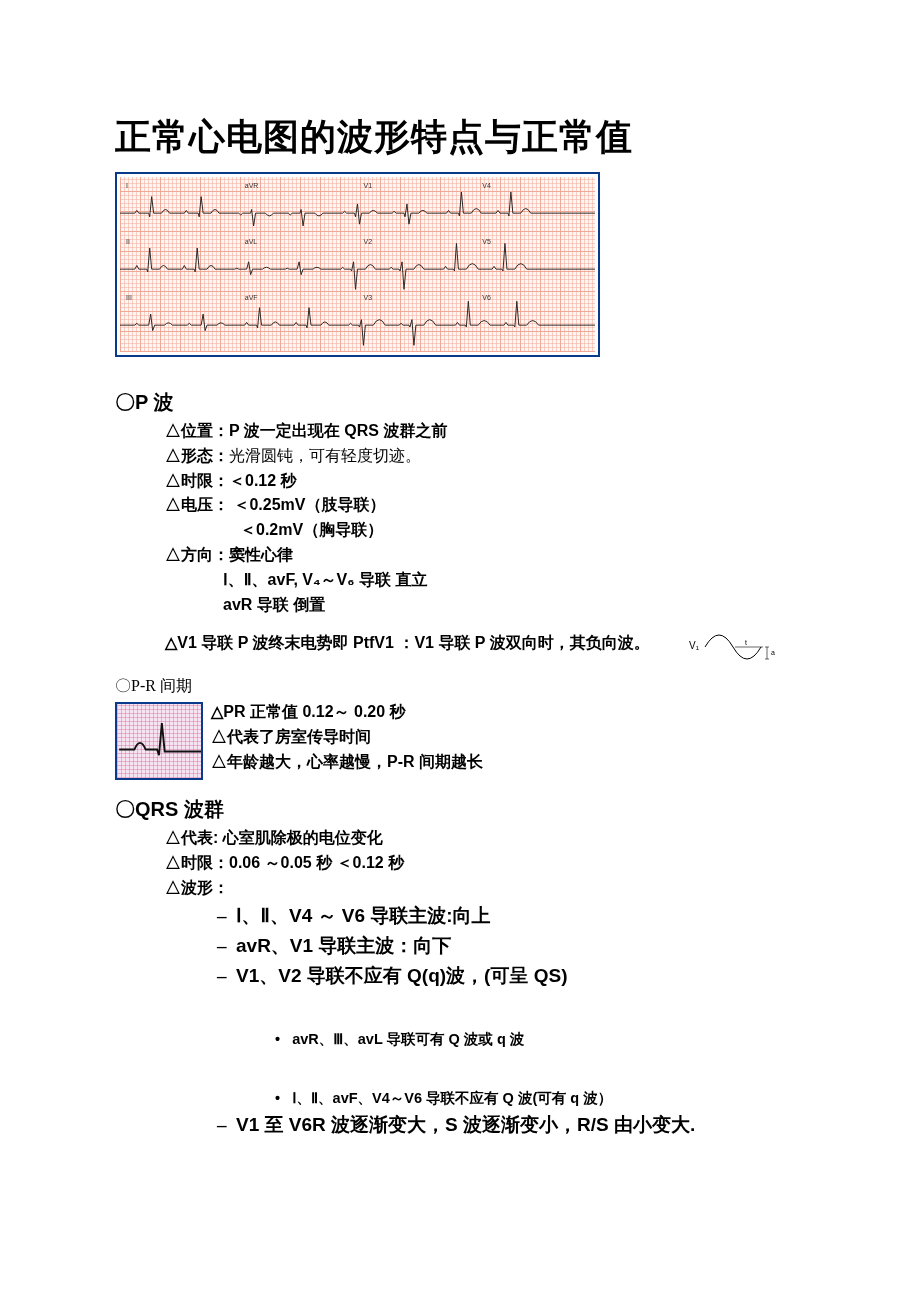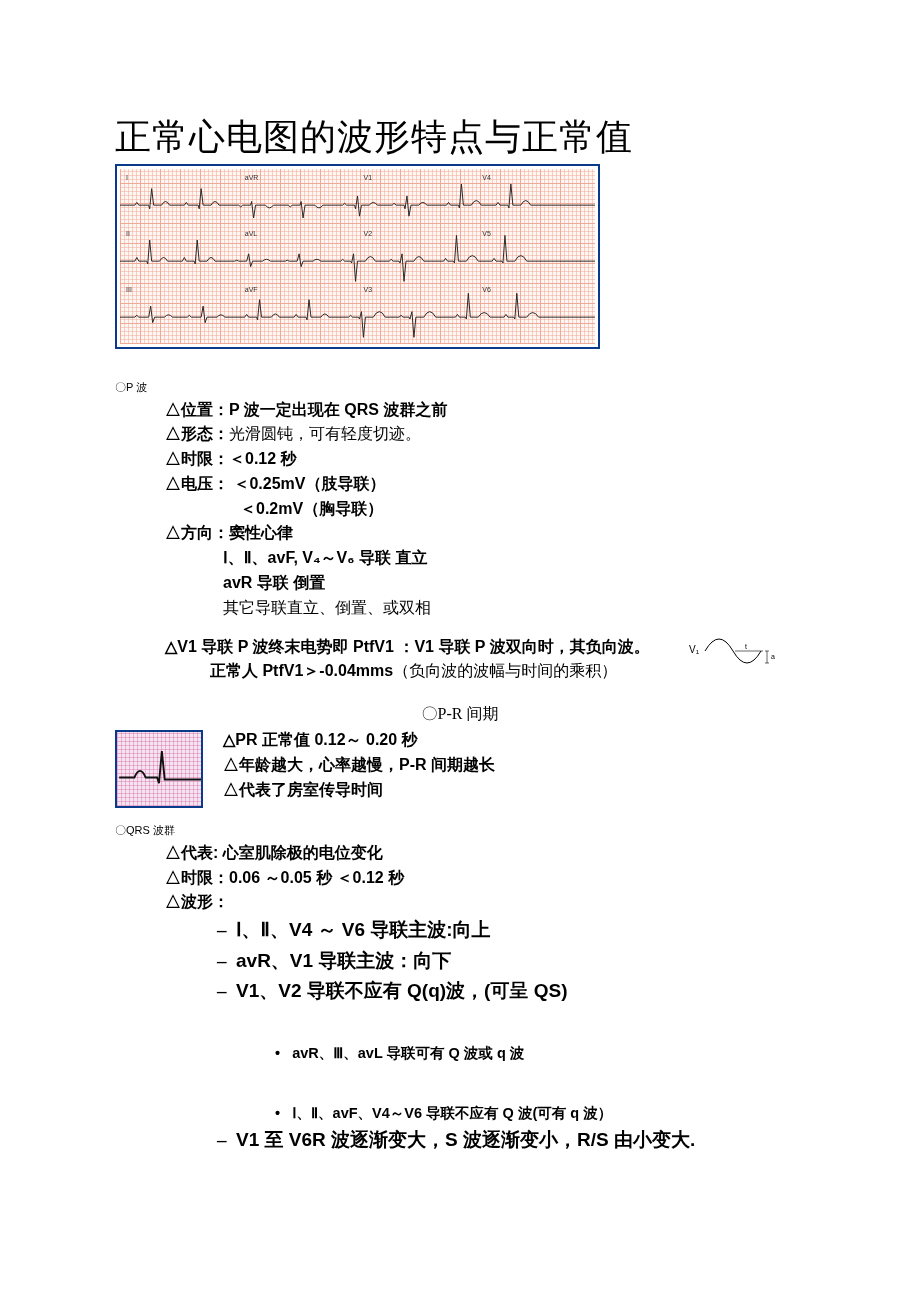--- a/index.html
+++ b/index.html
@@ -6,21 +6,22 @@
   body {
     font-family: "Microsoft YaHei", "SimSun", sans-serif;
     background: #fff;
     width: 920px;
     padding: 110px 115px 60px 115px;
     color: #000;
     line-height: 1.5;
   }
   .title {
     font-size: 36px;
-    font-weight: 400;
+    font-weight: 700;
+    margin-bottom: 8px;
     letter-spacing: 1px;
   }
   .ecg-figure {
     border: 2px solid #0a3b8a;
     width: 485px;
     height: 185px;
     background: #fff;
     padding: 3px;
     margin-bottom: 30px;
   }
@@ -41,35 +42,35 @@
   .ecg-row {
     display: flex;
     justify-content: space-around;
     font-size: 7px;
     color: #333;
     position: relative;
     height: 33%;
   }
   .ecg-row .lead { flex: 1; text-align: left; padding-left: 6px; }
   .section-head {
-    font-size: 11px;
-    font-weight: 400;
+    font-size: 20px;
+    font-weight: 700;
     margin-top: 4px;
     margin-bottom: 2px;
   }
-  .section-head.pr { font-family: "SimSun", serif; font-weight: 400; font-size: 16px; text-align: center; }
+  .section-head.pr { font-family: "SimSun", serif; font-weight: 400; font-size: 16px; }
   .indent1 { padding-left: 50px; }
   .line {
     font-size: 16px;
     line-height: 1.55;
     font-weight: 700;
   }
   .line .thin { font-weight: 400; }
   .block { margin-bottom: 18px; }
-  .pr-block { display: flex; align-items: flex-start; gap: 20px; margin-bottom: 14px; }
+  .pr-block { display: flex; align-items: flex-start; gap: 8px; margin-bottom: 14px; }
   .pr-thumb {
     border: 2px solid #0a3b8a;
     width: 88px;
     height: 78px;
     background:
       repeating-linear-gradient(0deg, rgba(220,120,180,0.5) 0 1px, transparent 1px 4px),
       repeating-linear-gradient(90deg, rgba(220,120,180,0.5) 0 1px, transparent 1px 4px),
       #f5e5f0;
     margin-top: 2px;
     flex-shrink: 0;
@@ -135,27 +136,23 @@
   <div class="line indent1">△位置：P 波一定出现在 QRS 波群之前</div>
   <div class="line indent1">
     <span>△形态：</span><span class="thin">光滑圆钝，可有轻度切迹。</span>
   </div>
   <div class="line indent1">△时限：＜0.12 秒</div>
   <div class="line indent1">△电压：  ＜0.25mV（肢导联）</div>
   <div class="line" style="padding-left:125px">＜0.2mV（胸导联）</div>
   <div class="line indent1">△方向：窦性心律</div>
   <div class="line" style="padding-left:108px">Ⅰ、Ⅱ、avF, V₄～V₆ 导联  直立</div>
   <div class="line" style="padding-left:108px">avR 导联      倒置</div>
-  <div class="line thin" style="padding-left:108px;font-weight:400">其它导联直立、倒置、或双相</div>
   <div style="height:14px"></div>
   <div class="rel">
     <div class="line indent1">△V1 导联 P 波终末电势即 PtfV1 ：V1 导联 P 波双向时，其负向波。</div>
-    <div class="line" style="padding-left:95px">
-      <span>正常人 PtfV1＞-0.04mms</span><span class="thin">（负向波的波幅与时间的乘积）</span>
-    </div>
     <svg class="ptf-svg" width="120" height="50">
       <text x="2" y="24" font-size="10">V₁</text>
       <path d="M18,22 q14,-24 28,0 q14,24 28,0" stroke="#000" stroke-width="1" fill="none"></path>
       <line x1="48" y1="22" x2="76" y2="22" stroke="#000" stroke-width="0.6"></line>
       <text x="58" y="20" font-size="7">t</text>
       <line x1="80" y1="22" x2="80" y2="34" stroke="#000" stroke-width="0.6"></line>
       <line x1="78" y1="22" x2="82" y2="22" stroke="#000" stroke-width="0.6"></line>
       <line x1="78" y1="34" x2="82" y2="34" stroke="#000" stroke-width="0.6"></line>
       <text x="84" y="30" font-size="7">a</text>
     </svg>
@@ -164,22 +161,22 @@
 
 <div class="section-head pr">〇P-R 间期</div>
 <div class="pr-block">
   <div class="pr-thumb">
     <svg class="pr-trace" viewBox="0 0 88 78">
       <path d="M2,48 l16,0 q6,-14 12,0 l12,0 l2,6 l3,-34 l3,30 l6,0 l34,0" stroke="#111" stroke-width="2" fill="none"></path>
     </svg>
   </div>
   <div>
     <div class="line">△PR 正常值 0.12～  0.20 秒</div>
+    <div class="line">△代表了房室传导时间</div>
     <div class="line">△年龄越大，心率越慢，P-R 间期越长</div>
-    <div class="line">△代表了房室传导时间</div>
   </div>
 </div>
 
 <div>
   <div class="section-head">〇QRS 波群</div>
   <div class="line indent1">△代表: 心室肌除极的电位变化</div>
   <div class="line indent1">△时限：0.06 ～0.05 秒    ＜0.12 秒</div>
   <div class="line indent1">△波形：</div>
   <div class="dash-line" style="padding-left:102px">–&nbsp;&nbsp;<span class="content">Ⅰ、Ⅱ、V4 ～ V6 导联主波:向上</span></div>
   <div class="dash-line" style="padding-left:102px">–&nbsp;&nbsp;<span class="content">avR、V1 导联主波：向下</span></div>

